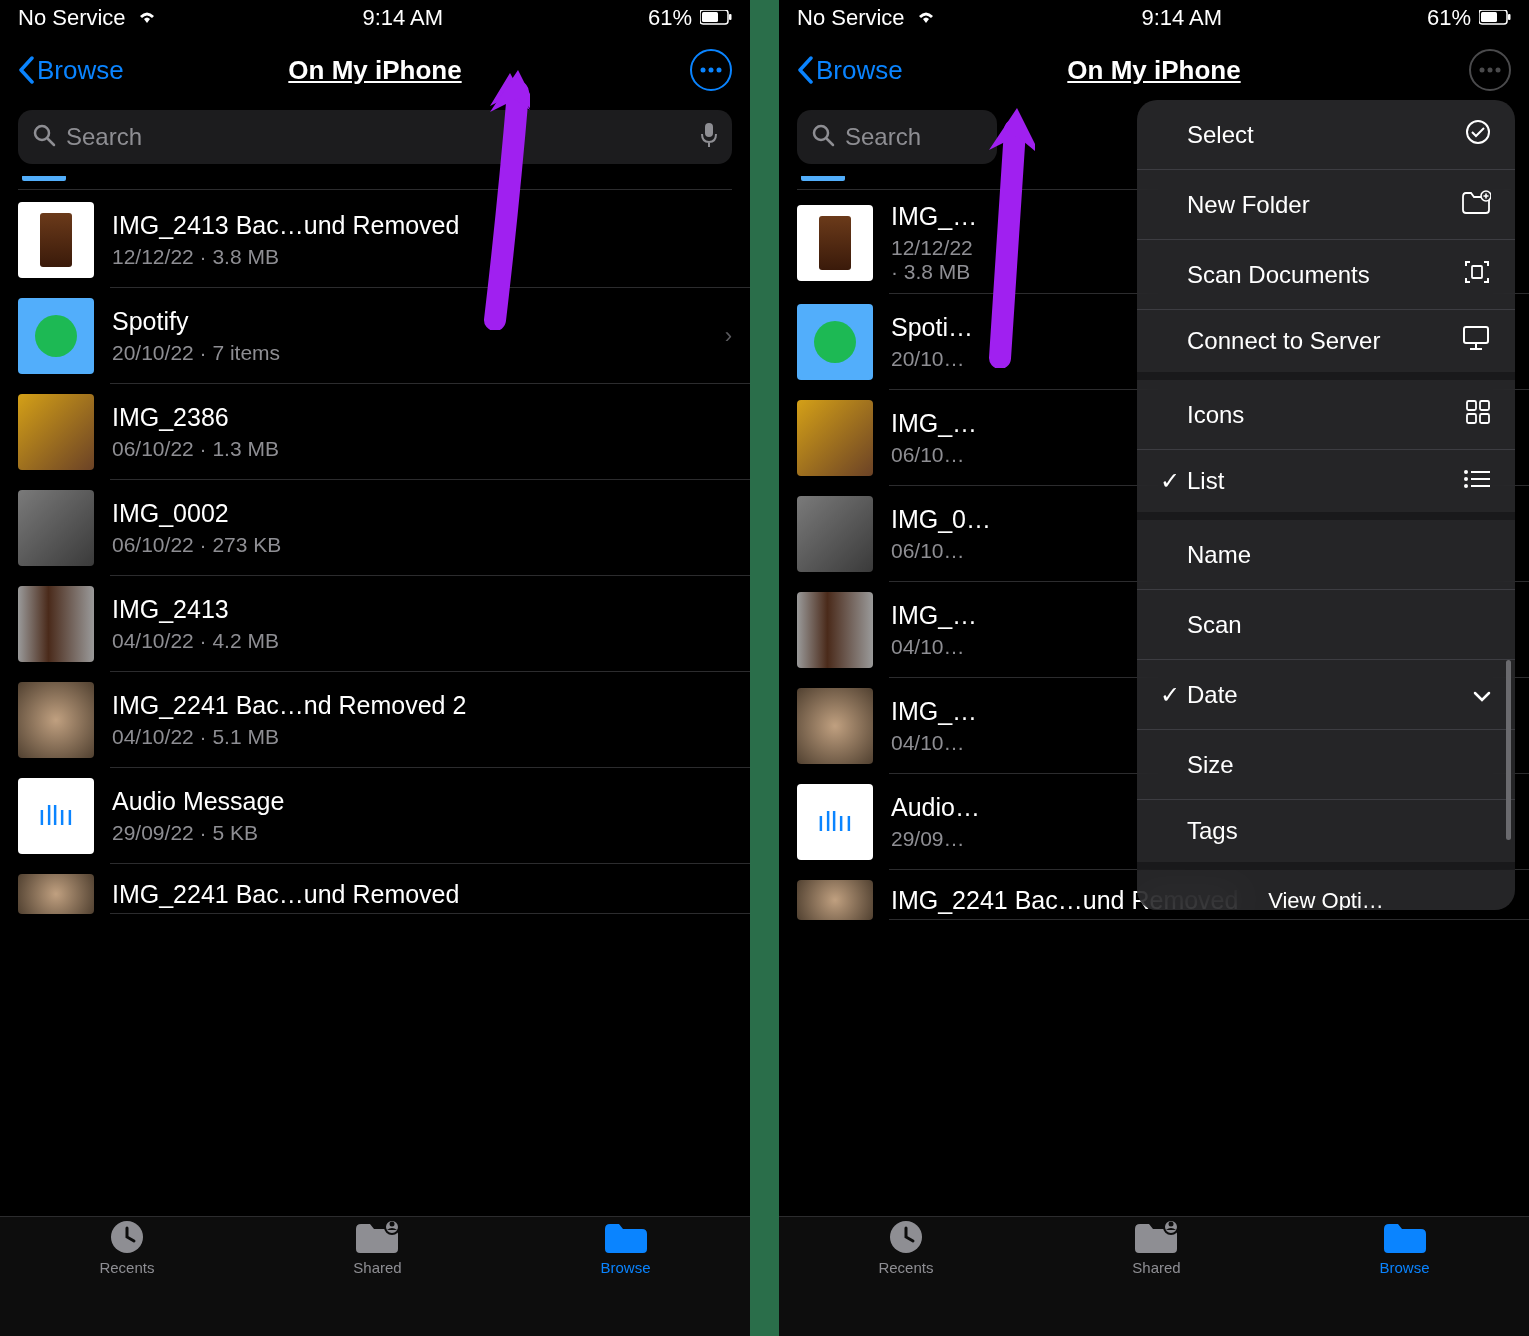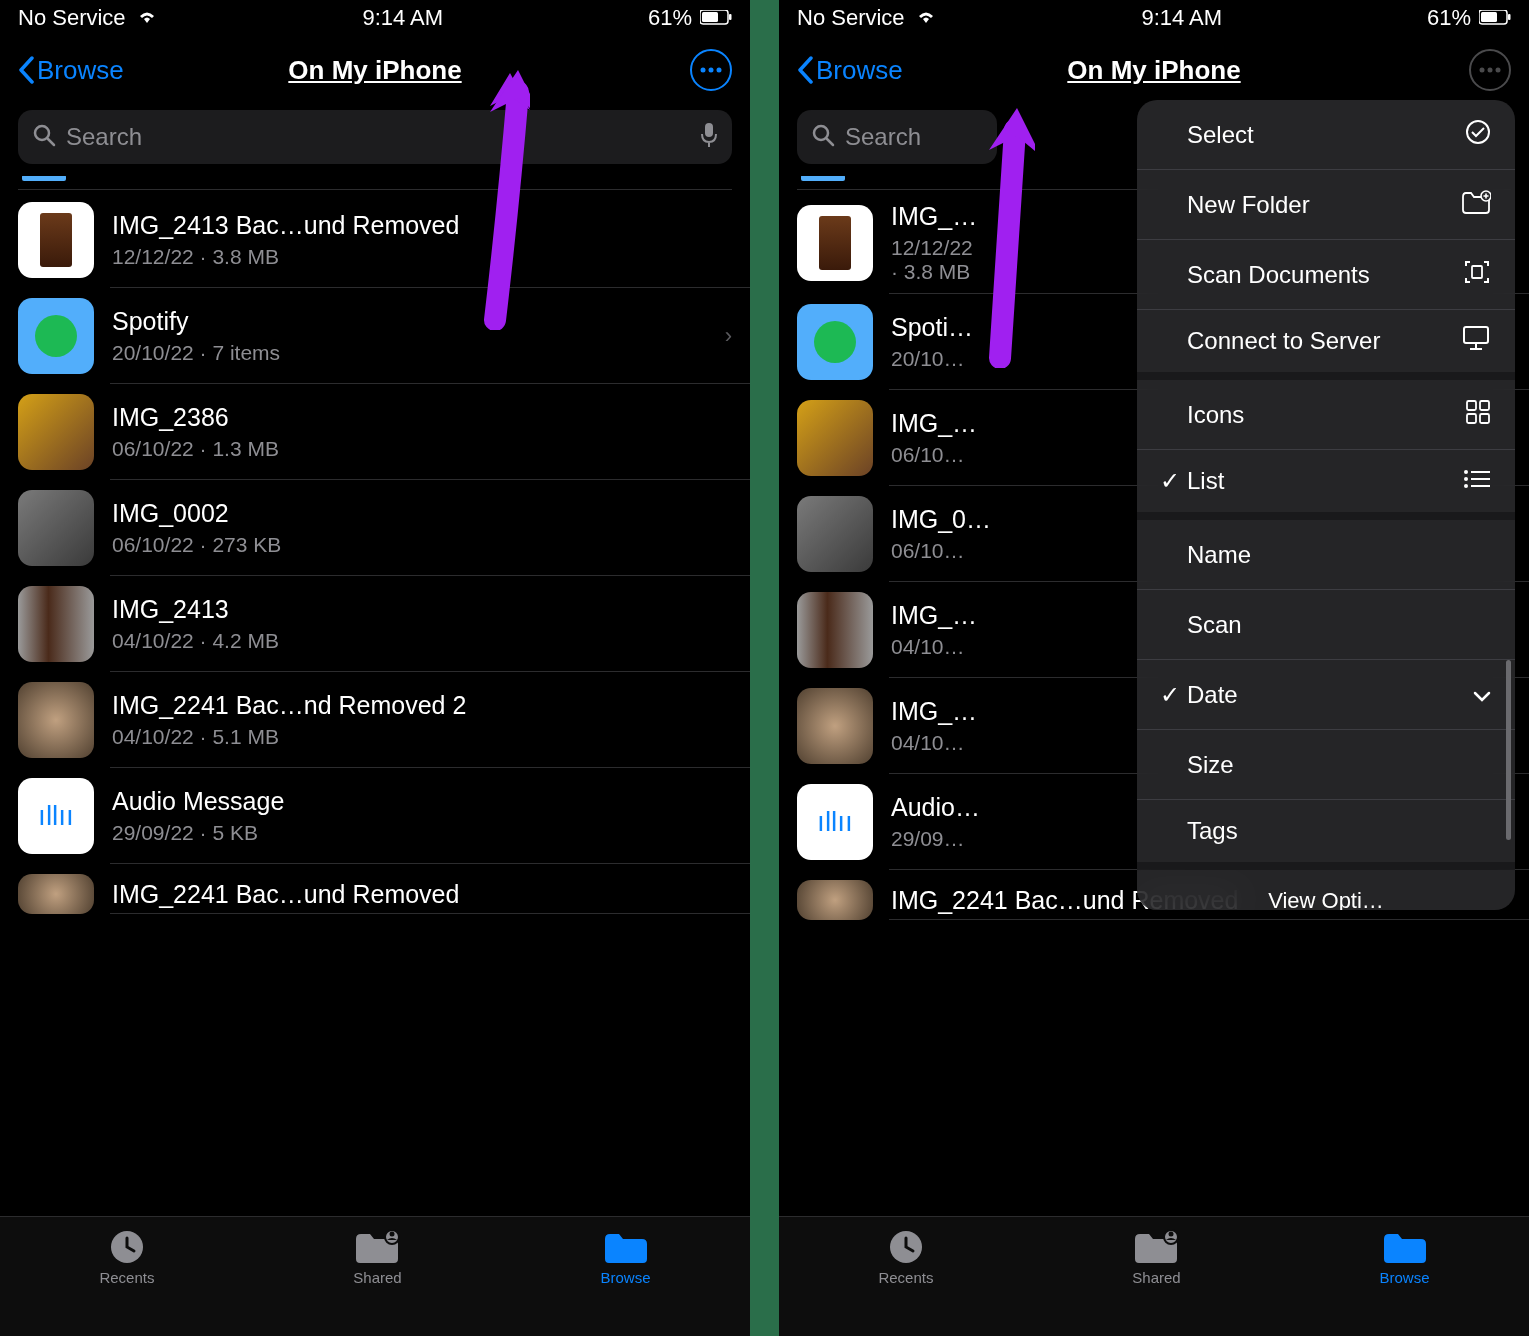--- a/index.html
+++ b/index.html
@@ -97,21 +97,21 @@
     position: absolute;
     left: 110px;
     right: 0;
     bottom: 0;
     height: 1px;
     background: #2c2c2e;
   }
   .thumb {
     width: 76px;
     height: 76px;
-    border-radius: 14px;
+    border-radius: 4px;
     background: #2c2c2e;
     flex-shrink: 0;
     display: flex;
     align-items: center;
     justify-content: center;
     overflow: hidden;
   }
   .thumb.spotify { background: #52aefb; position: relative; }
   .thumb.spotify::after { content: ""; position: absolute; width: 42px; height: 42px; background: #1db954; border-radius: 50%; }
   .thumb.white { background: #fff; }
@@ -131,21 +131,20 @@
     position: relative;
   }
   .partial-top .tb { position: absolute; left: 4px; bottom: 8px; width: 44px; height: 6px; background: #52aefb; border-radius: 2px; }
   .tab-bar {
     height: 120px;
     background: #0d0d0d;
     border-top: 1px solid #2c2c2e;
     display: flex;
     justify-content: space-around;
     align-items: flex-start;
-    padding-top: 10px;
   }
   .tab {
     display: flex;
     flex-direction: column;
     align-items: center;
     gap: 2px;
     color: #8e8e93;
     font-size: 15px;
   }
   .tab.active { color: #0a84ff; }

